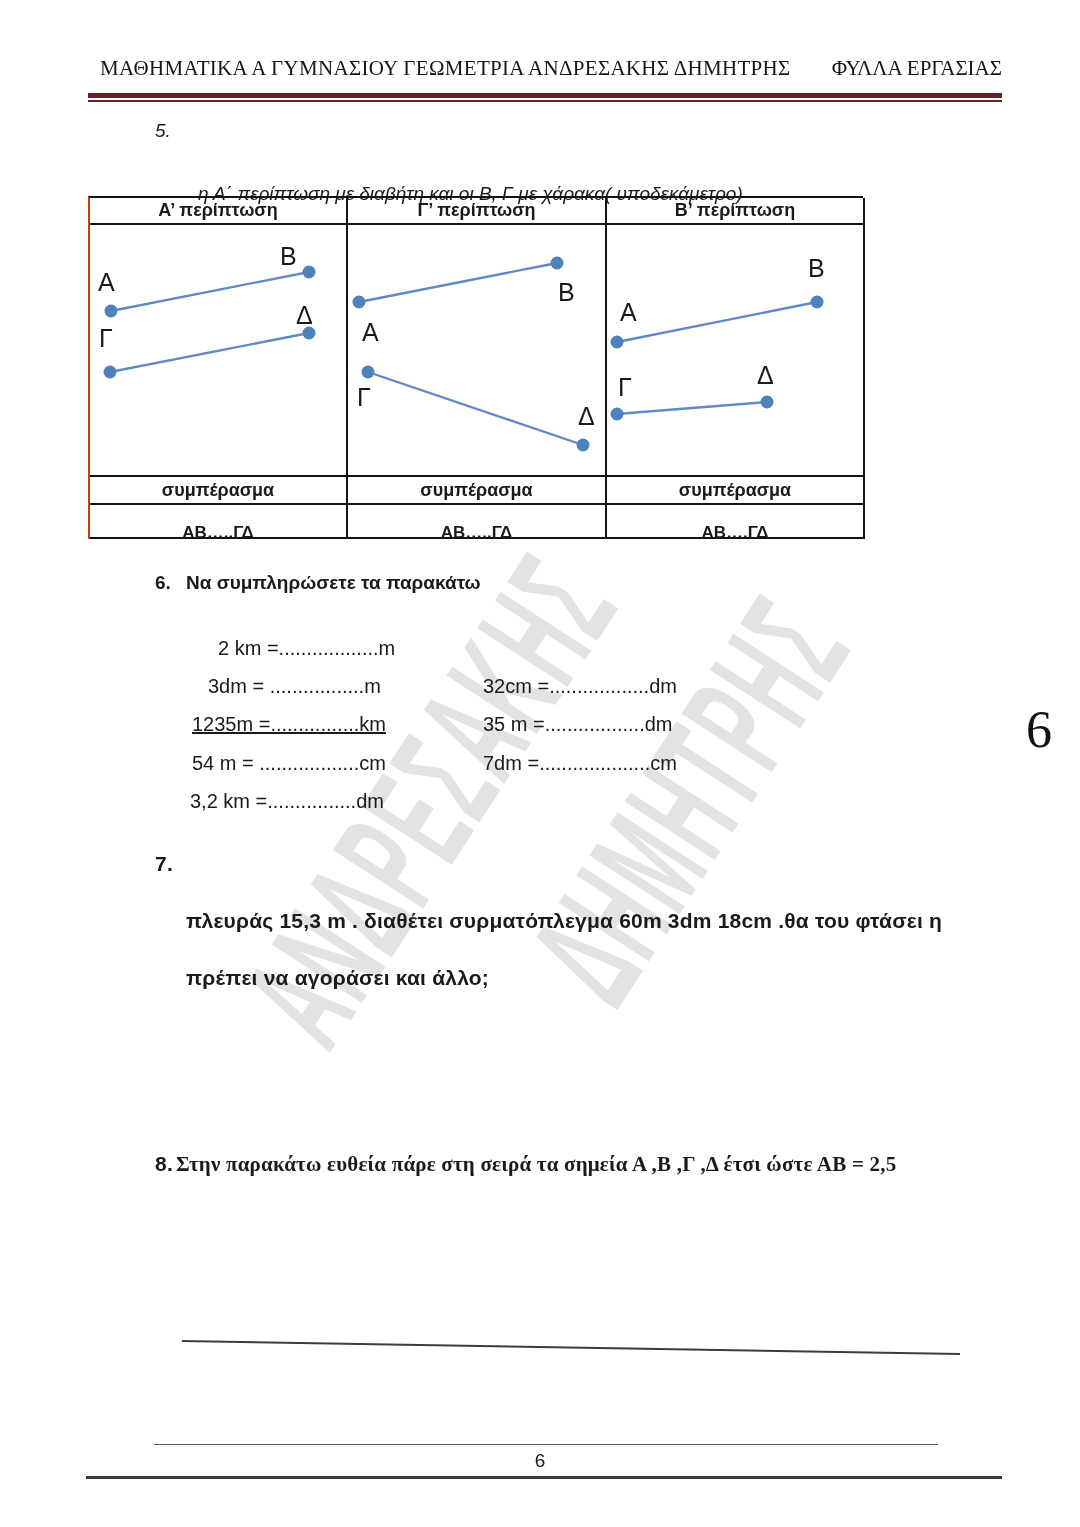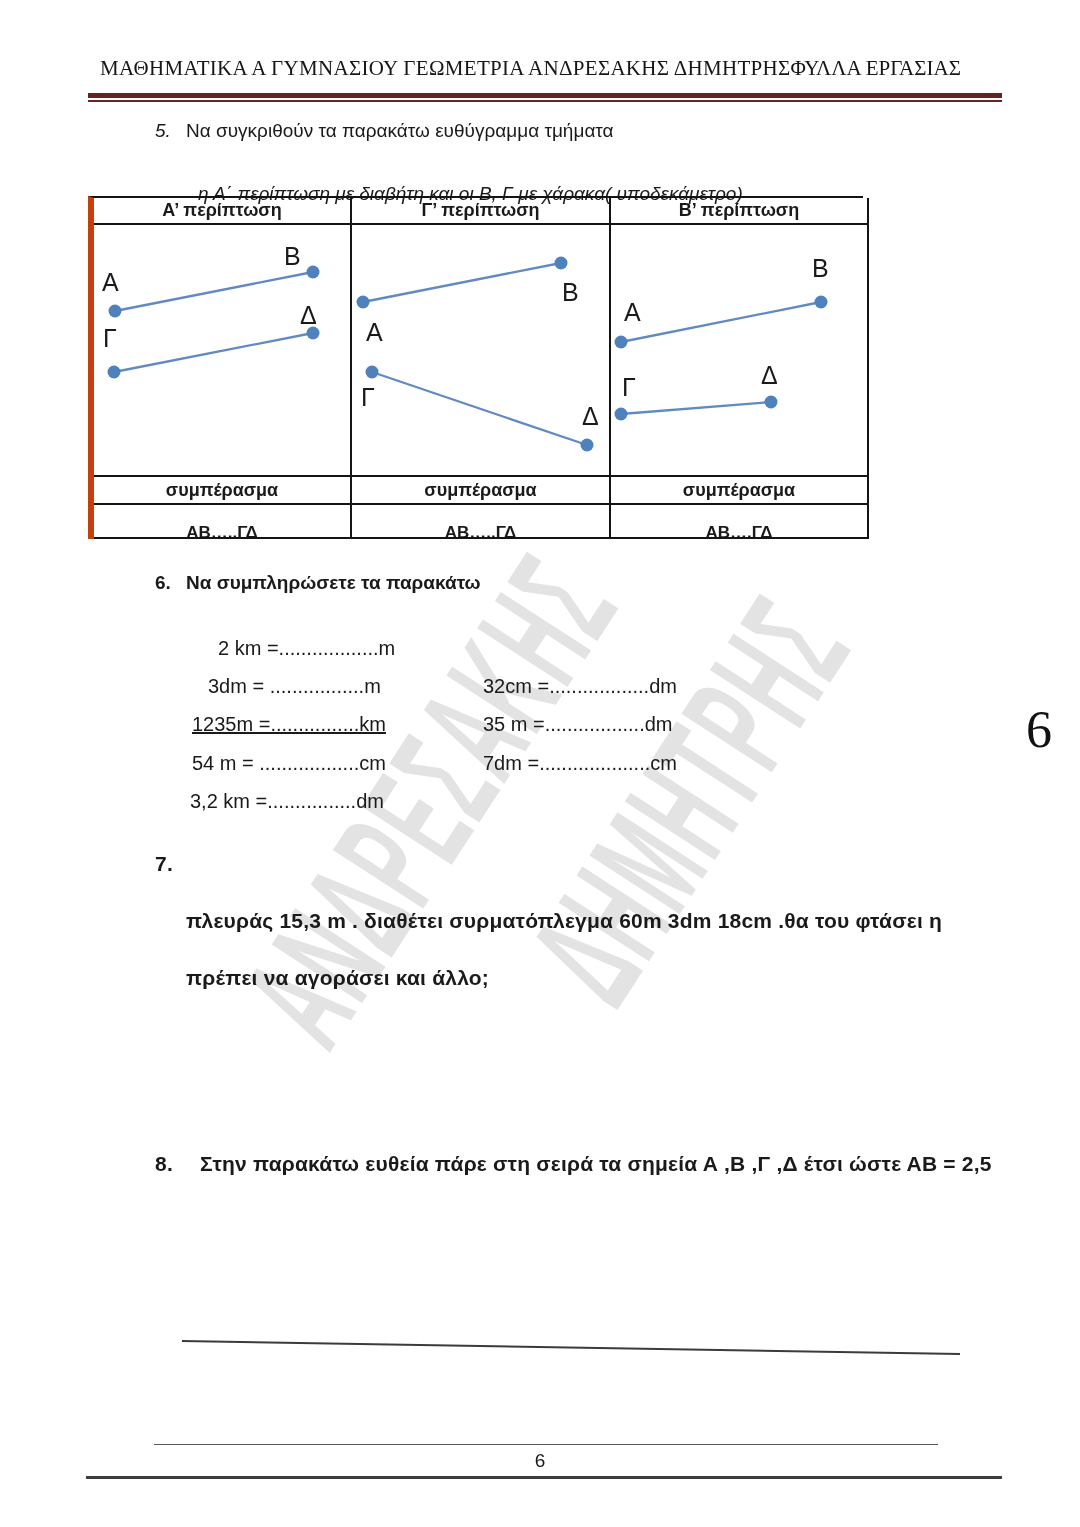--- a/index.html
+++ b/index.html
@@ -21,21 +21,21 @@
     letter-spacing:4px;
     white-space:nowrap;
     z-index:0;
     user-select:none;
   }
   .wm1{left:430px;top:800px;transform:translate(-50%,-50%) rotate(-57deg) scale(0.8,1.7);}
   .wm2{left:690px;top:800px;transform:translate(-50%,-50%) rotate(-57deg) scale(0.8,1.7);}
   
   .hdr{
     position:absolute;left:88px;top:56px;width:914px;
-    display:flex;
+    display:flex;justify-content:space-between;
     font-family:"Liberation Serif",serif;
     font-size:21px;color:#161616;
     z-index:2;
   }
   .hdr .left{margin-left:12px;letter-spacing:0.3px;}
   .hdr-rule{position:absolute;left:88px;top:93px;width:914px;z-index:2;}
   .hdr-rule .thick{height:5px;background:#632423;}
   .hdr-rule .gap{height:2px;background:#ffffff;}
   .hdr-rule .thin{height:2px;background:#632423;}
   
@@ -45,21 +45,21 @@
   .italic{font-style:italic;}
   .bold{font-weight:bold;}
   .boldline{font-size:21px;font-weight:bold;letter-spacing:0.2px;white-space:nowrap;}
   
   .wtable{
     position:absolute;left:88px;top:196px;width:775px;z-index:2;
     display:grid;
     grid-template-columns:258px 259px 258px;
     grid-template-rows:27px 252px 28px 34px;
     border-top:2px solid #141414;
-    border-left:6px solid #c2410c;
+    border-left:2px solid #c2410c;
     box-sizing:border-box;
   }
   .wtable .cell{
     border-right:2px solid #141414;
     border-bottom:2px solid #141414;
     box-sizing:border-box;
     overflow:hidden;
   }
   .wtable .th{
     font-weight:bold;font-size:18px;text-align:center;line-height:25px;
@@ -102,21 +102,20 @@
     <span class="left">ΜΑΘΗΜΑΤΙΚΑ  Α ΓΥΜΝΑΣΙΟΥ   ΓΕΩΜΕΤΡΙΑ    ΑΝΔΡΕΣΑΚΗΣ ΔΗΜΗΤΡΗΣ</span>
     <span class="right">ΦΥΛΛΑ ΕΡΓΑΣΙΑΣ</span>
   </div>
   <div class="hdr-rule">
     <div class="thick"></div>
     <div class="gap"></div>
     <div class="thin"></div>
   </div>
 
   <div class="abs ex-num italic" style="left:155px;top:120px;">5.</div>
-  <div class="abs ex-body" style="left:186px;top:120px;">Να συγκριθούν τα παρακάτω ευθύγραμμα τμήματα</div>
   <div class="abs ex-body italic" style="left:198px;top:147px;margin-top:36px;">η Α΄ περίπτωση με διαβήτη και οι Β, Γ με χάρακα( υποδεκάμετρο)</div>
 
   <div class="wtable">
 
     <div class="cell th">Α’ περίπτωση</div>
     <div class="cell th">Γ’ περίπτωση</div>
     <div class="cell th">Β’ περίπτωση</div>
 
     <div class="cell">
       <svg class="diagram" width="256" height="250" viewBox="0 0 256 250">
@@ -183,21 +182,21 @@
   <div class="abs conv" style="left:483px;top:713px;">35 m =..................dm</div>
   <div class="abs conv" style="left:483px;top:752px;">7dm =....................cm</div>
 
   <div class="abs big-num" style="left:1026px;top:700px;">6</div>
 
   <div class="abs boldline" style="left:155px;top:852px;">7.</div>
   <div class="abs boldline" style="left:186px;top:909px;">πλευράς 15,3 m . διαθέτει συρματόπλεγμα 60m 3dm 18cm .θα του φτάσει η</div>
   <div class="abs boldline" style="left:186px;top:966px;">πρέπει να αγοράσει και άλλο;</div>
 
   <div class="abs boldline" style="left:155px;top:1152px;">8.</div>
-  <div class="abs boldline" style="left:200px;top:1152px;">Στην παρακάτω ευθεία πάρε στη σειρά τα σημεία Α ,Β ,Γ ,Δ έτσι ώστε ΑΒ = 2,5</div>
+  <div class="abs boldline" style="left:176px;top:1152px;font-family:Liberation Serif, serif;">Στην παρακάτω ευθεία πάρε στη σειρά τα σημεία Α ,Β ,Γ ,Δ έτσι ώστε ΑΒ = 2,5</div>
 
   <svg class="ex8-line" width="780" height="24" viewBox="0 0 780 24">
     <line x1="0" y1="5" x2="778" y2="18" stroke="#3b3b3b" stroke-width="2"></line>
   </svg>
 
   <div class="foot-thin"></div>
   <div class="foot-num">6</div>
   <div class="foot-rule"></div>
 
 </div>

